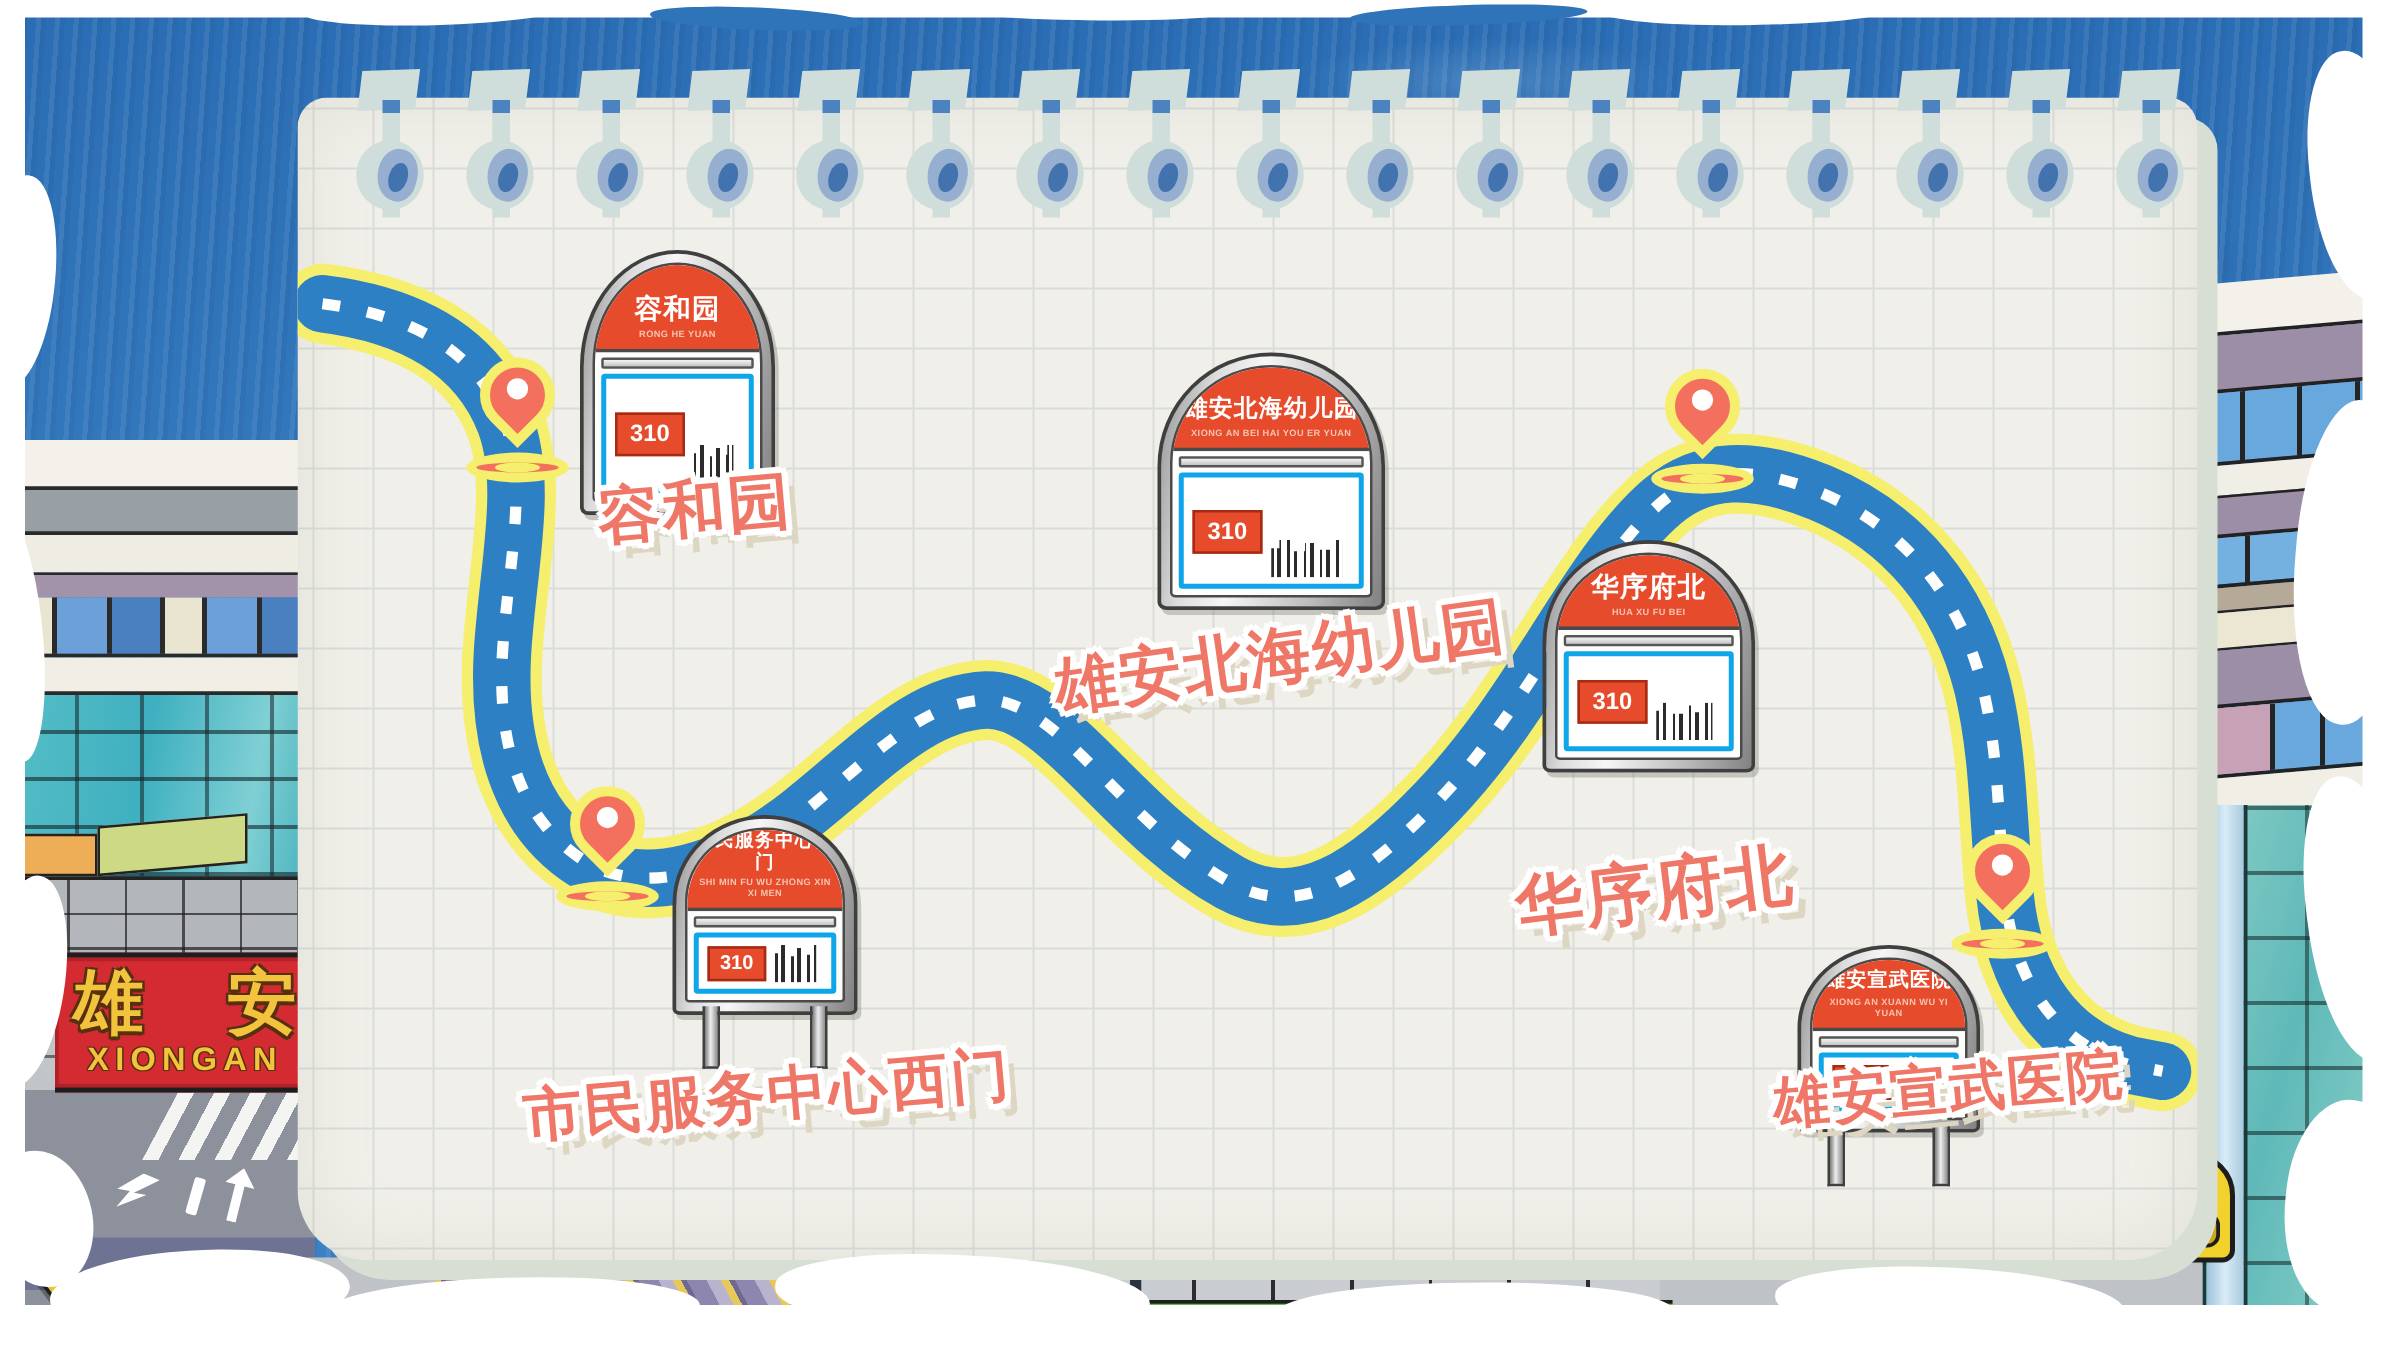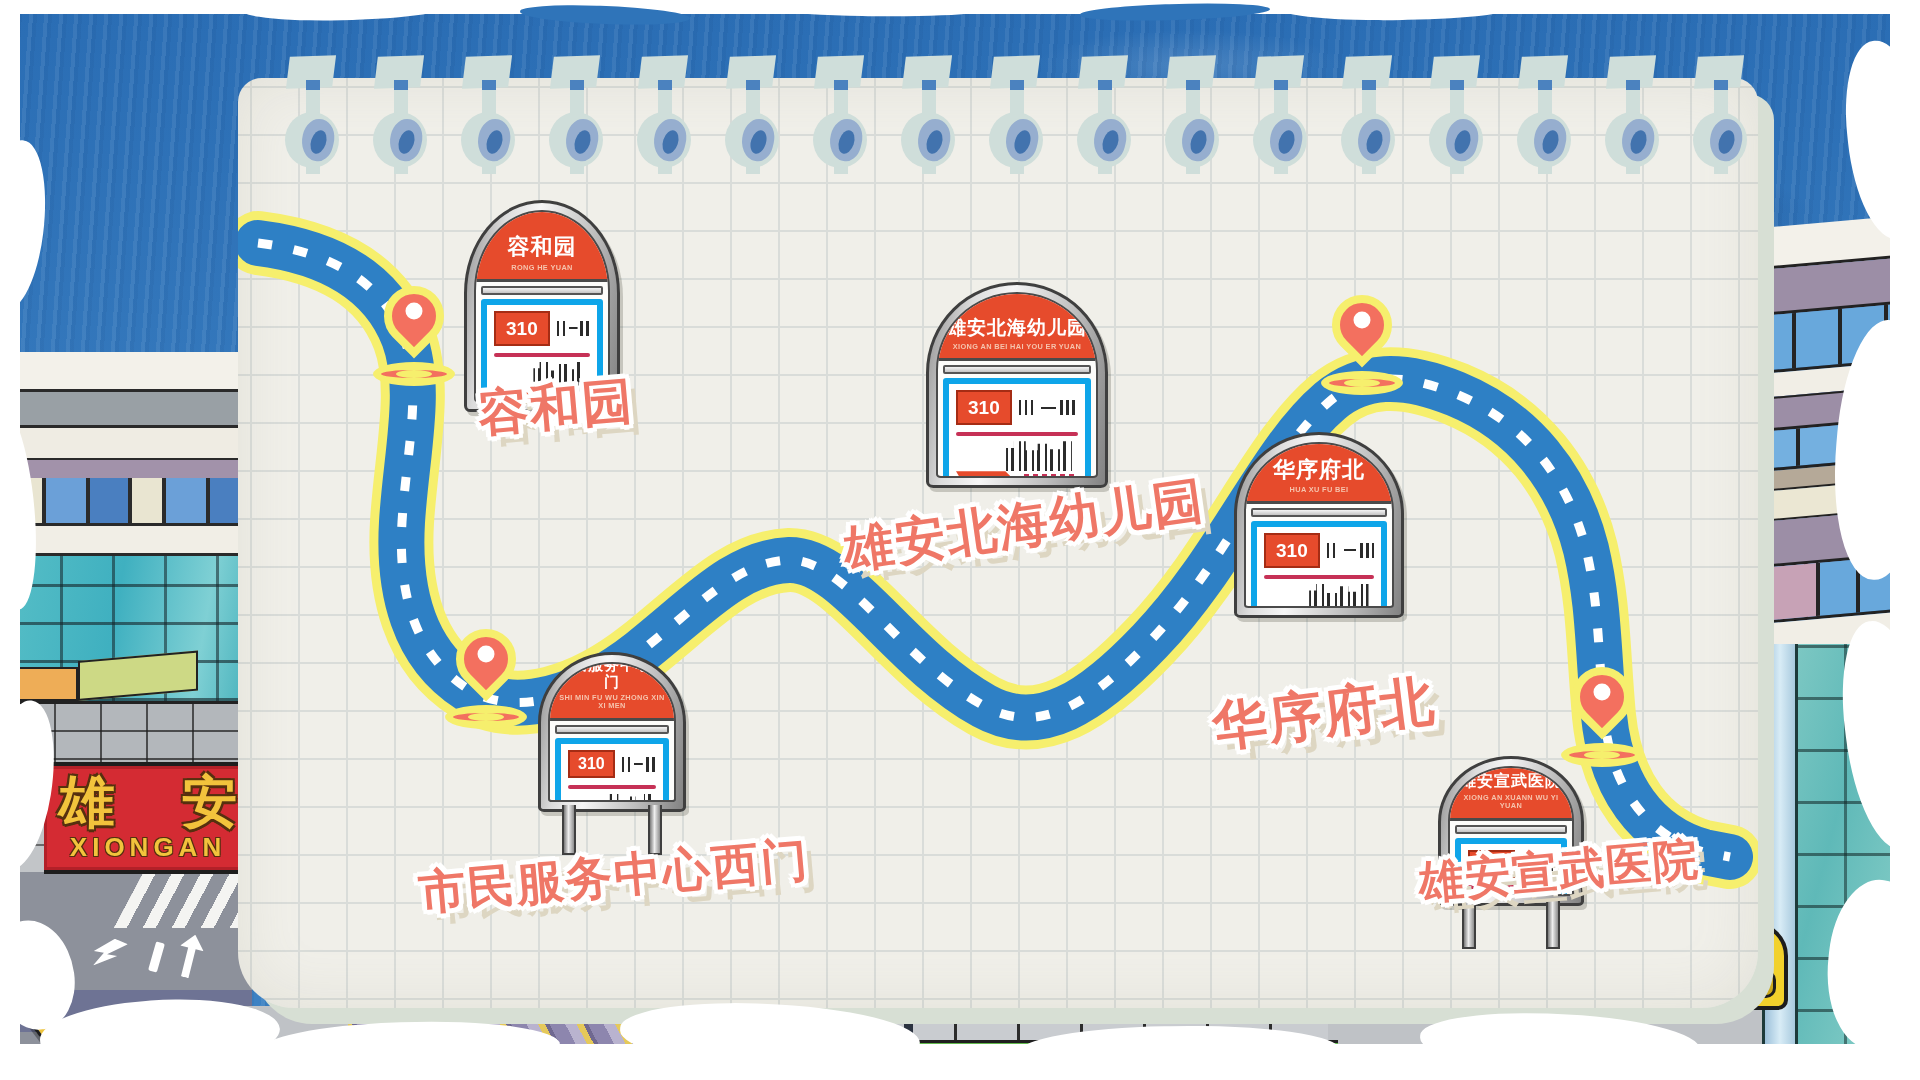--- a/index.html
+++ b/index.html
@@ -118,21 +118,21 @@
     background:linear-gradient(100deg,#8f8f8f 0%,#dcdcdc 22%,#f6f6f6 40%,#bdbdbd 72%,#828282 100%);
     border:3px solid #3f3f3f;border-radius:50% 50% 4% 4% / 44% 44% 3% 3%;
     box-shadow:3px 4px 0 rgba(70,70,60,.25);}
   .bs-inner{width:100%;height:100%;background:#fdfdfb;border:2px solid #4a4a4a;
     border-radius:50% 50% 3% 3% / 42% 42% 2% 2%;overflow:hidden;display:flex;flex-direction:column;}
   .bs-head{background:#e64b2c;color:#fff;text-align:center;display:flex;flex-direction:column;justify-content:flex-end;gap:3px;
     padding:14px 4px 7px;border-bottom:3px solid #4a4a4a;border-radius:48% 48% 0 0/ 90% 90% 0 0;min-height:37%;}
   .bs-name{font-weight:bold;letter-spacing:1px;line-height:1.1;}
   .bs-pinyin{font-size:8px;font-weight:bold;color:#f6c4ae;letter-spacing:.4px;transform:scale(.92);}
   .bs-sep{height:9px;margin:4px 5px 2px;background:linear-gradient(180deg,#f4f4f4,#c4c4c4);border:2px solid #555;border-radius:2px;flex:0 0 auto;}
-  .bs-body{flex:1;margin:2px 5px 5px;border:6px solid #0ea5e9;border-radius:3px;background:#fff;padding:6px 7px 5px;display:flex;flex-direction:column;}
+  .bs-body{flex:1;margin:2px 5px 5px;border:4px solid #0ea5e9;border-radius:3px;background:#fff;padding:6px 7px 5px;display:flex;flex-direction:row;}
   .bs-row1{display:flex;align-items:center;gap:7px;}
   .bs-route{background:#e64b2c;border:2px solid #a52c14;color:#fff;font-weight:bold;font-size:19px;line-height:1;padding:6px 10px;flex:0 0 auto;}
   .bs-bc1{flex:1;height:15px;
     background:linear-gradient(#2b2b2b,#2b2b2b) 50% 50%/26% 2px no-repeat,
     repeating-linear-gradient(90deg,#2b2b2b 0 2px,transparent 2px 6px) 0 0/26% 100% no-repeat,
     repeating-linear-gradient(90deg,#2b2b2b 0 3px,transparent 3px 6px) 100% 0/30% 100% no-repeat;}
   .bs-line{height:4px;background:#c63156;border-radius:2px;margin:7px 0 5px;}
   .bs-bc2{align-self:flex-end;width:54%;height:30px;margin-right:5%;
     background:repeating-linear-gradient(90deg,#2b2b2b 0 2px,transparent 2px 5px,#2b2b2b 5px 8px,transparent 8px 13px);
     clip-path:polygon(0 22%,12% 22%,12% 0,30% 0,30% 30%,48% 30%,48% 8%,66% 8%,66% 26%,84% 26%,84% 0,100% 0,100% 100%,0 100%);}

